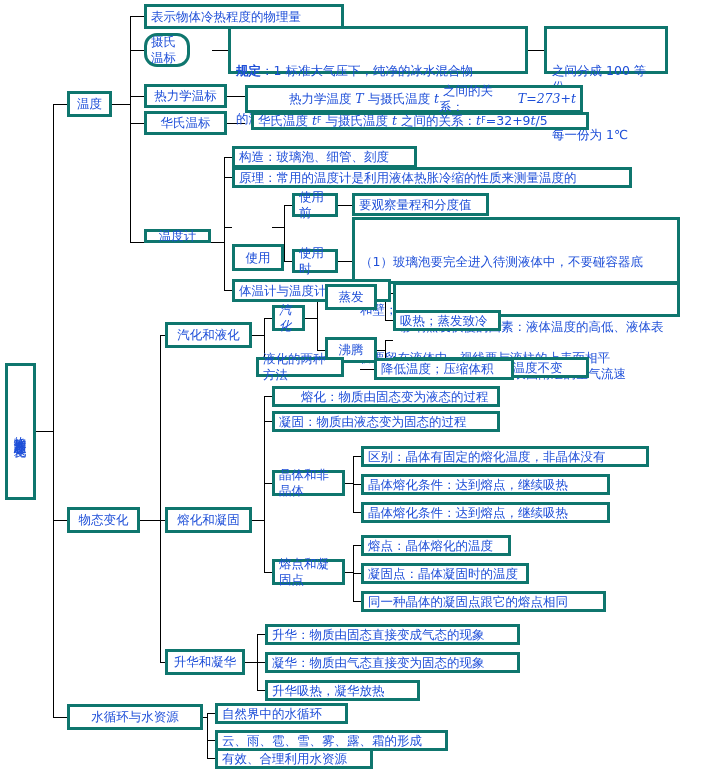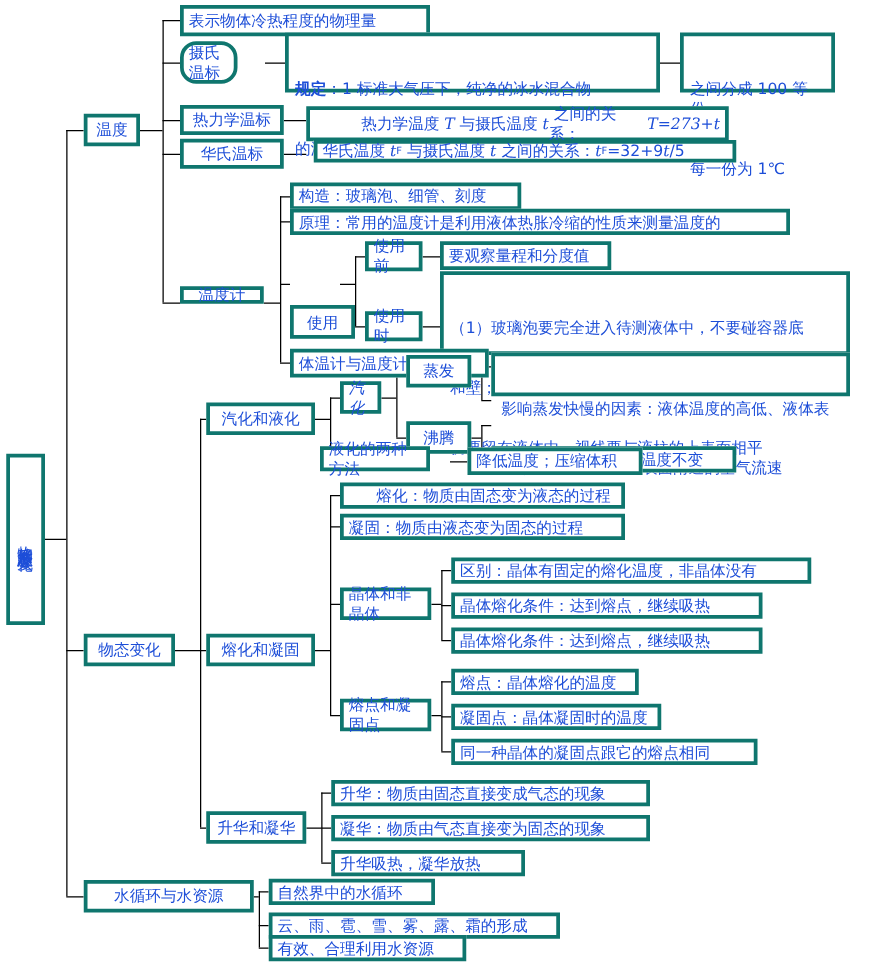--- a/index.html
+++ b/index.html
@@ -254,20 +254,23 @@
 
   <div class="box center" style="left:325px;top:284px;width:52px;height:26px;">
     <span>蒸发</span>
   </div>
 
   <div class="box multi" style="left:393px;top:282px;width:287px;height:35px;">
     <div style="line-height:15px;"><span>影响蒸发快慢的因素：液体温度的高低、液体表</span></div>
     <div style="line-height:15px;"><span>面积大的大小、液体表面附近的空气流速</span></div>
   </div>
 
+  <div class="box" style="left:393px;top:310px;width:108px;height:21px;">
+    <span>吸热；蒸发致冷</span>
+  </div>
 
   <div class="box center" style="left:325px;top:337px;width:52px;height:26px;">
     <span>沸腾</span>
   </div>
 
 
   <div class="box" style="left:393px;top:357px;width:196px;height:21px;">
     <span>沸腾时，继续吸热，温度不变</span>
   </div>
 

